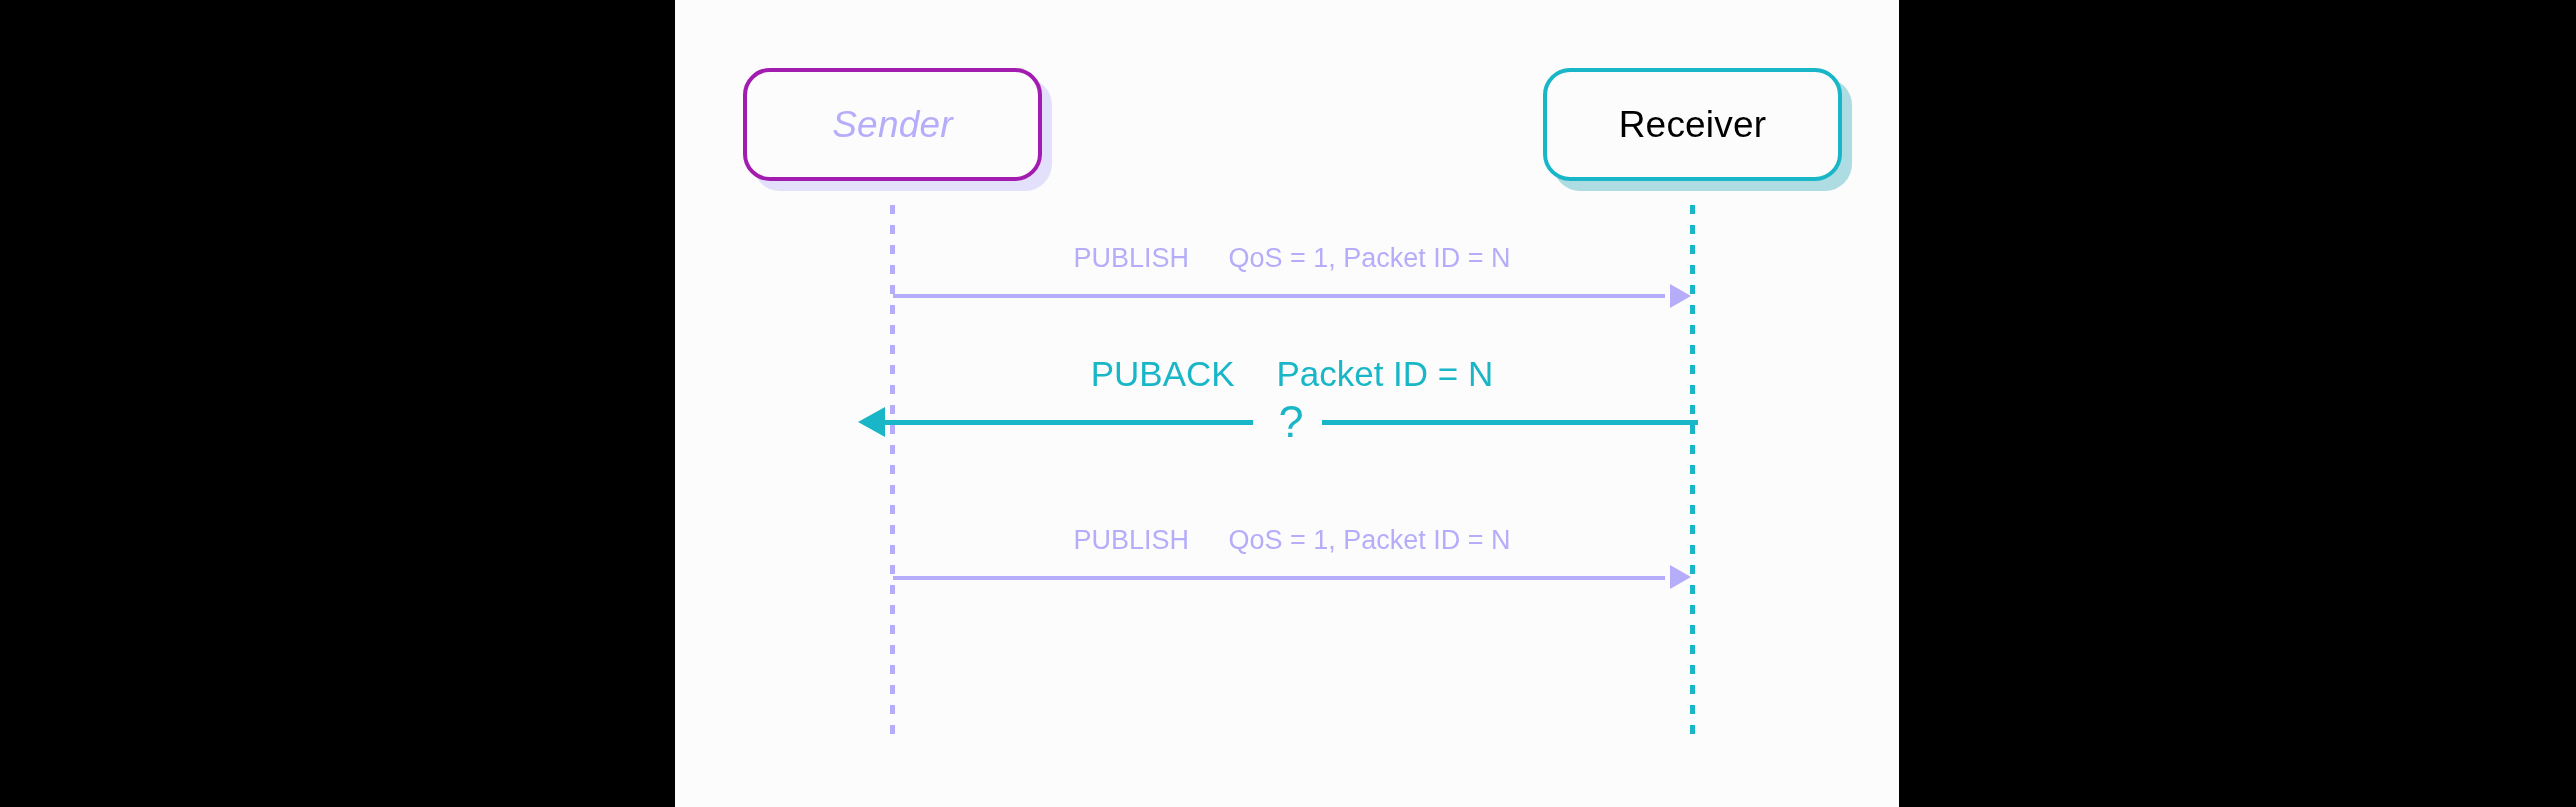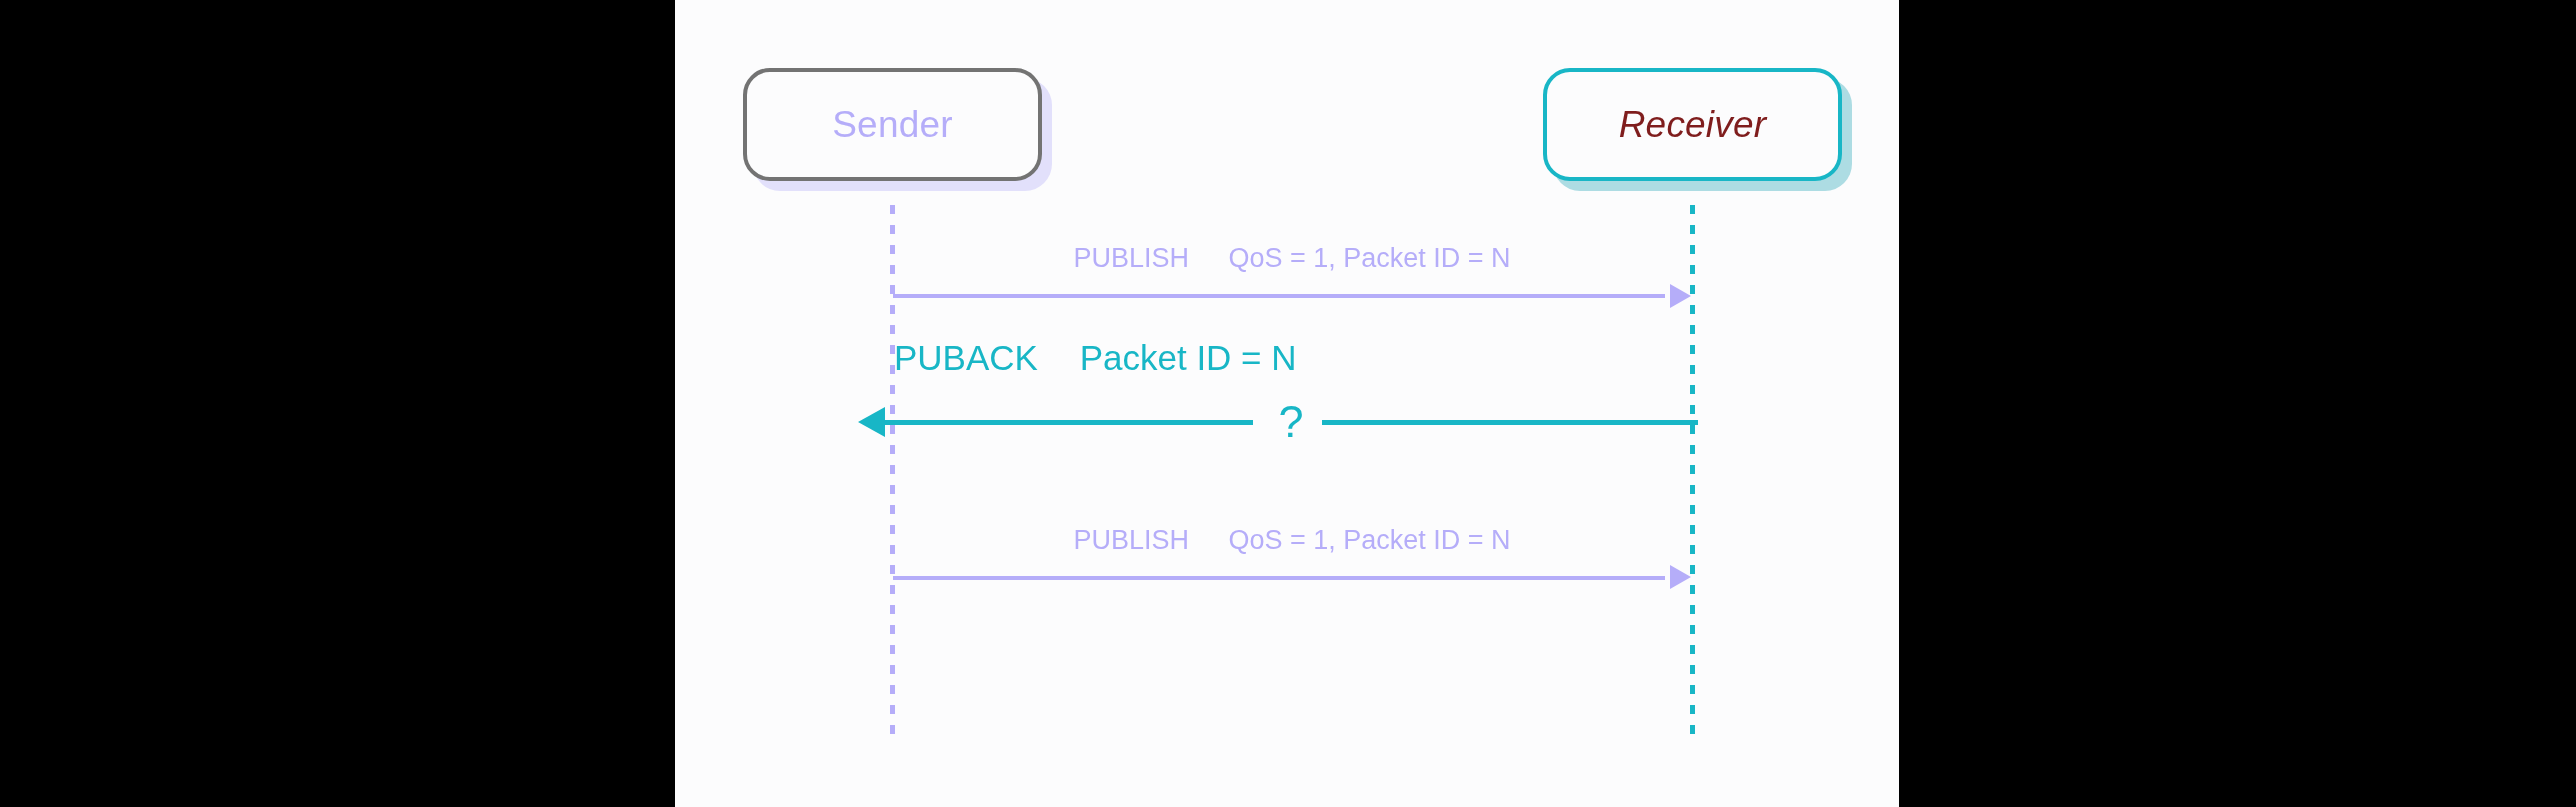--- a/index.html
+++ b/index.html
@@ -62,32 +62,32 @@
     line-height: 1;
     white-space: nowrap;
   }
   #sender-participant {
     left: 68px;
     top: 68px;
     width: 299px;
     height: 113px;
   }
   #sender-participant .shadow { background: #E2E0FB; }
-  #sender-participant .box { border: 4px solid #737373; }
+  #sender-participant .box { border: 4px solid #a21caf; font-style: italic; }
   #sender-participant .label { color: #B5ADF9; }
 
   #receiver-participant {
     left: 868px;
     top: 68px;
     width: 299px;
     height: 113px;
   }
   #receiver-participant .shadow { background: #ADDCE3; }
   #receiver-participant .box { border: 4px solid #18B6C6; }
-  #receiver-participant .label { color: #7f1d1d; font-style: italic; }
+  #receiver-participant .label { color: #000000; }
 
   
   .lifeline {
     position: absolute;
     width: 4.8px;
     top: 205px;
     height: 535px;
   }
   #sender-lifeline {
     left: 215px;
@@ -165,21 +165,21 @@
   }
 
   
   #msg-publish-1 { left: 0; top: 0; width: 100%; height: 100%; }
   #msg-publish-1 .msg-label { left: 219px; top: 245px; width: 796px; text-align: center; }
   #msg-publish-1 .line { left: 218px; top: 294px; width: 772px; }
   #msg-publish-1 .arrowhead { left: 995px; top: 284px; }
 
   
   #msg-puback { left: 0; top: 0; width: 100%; height: 100%; }
-  #msg-puback .msg-label { left: 219px; top: 340px; width: 796px; text-align: left; }
+  #msg-puback .msg-label { left: 219px; top: 356px; width: 796px; text-align: center; }
   #msg-puback .line.seg-left  { left: 208px; top: 420px; width: 370px; }
   #msg-puback .line.seg-right { left: 647px; top: 420px; width: 376px; }
   #msg-puback .arrowhead { left: 183px; top: 407px; }
   #msg-puback .qmark { left: 584px; top: 399px; width: 64px; text-align: center; }
 
   
   #msg-publish-2 { left: 0; top: 0; width: 100%; height: 100%; }
   #msg-publish-2 .msg-label { left: 219px; top: 527px; width: 796px; text-align: center; }
   #msg-publish-2 .line { left: 218px; top: 576px; width: 772px; }
   #msg-publish-2 .arrowhead { left: 995px; top: 565px; }

